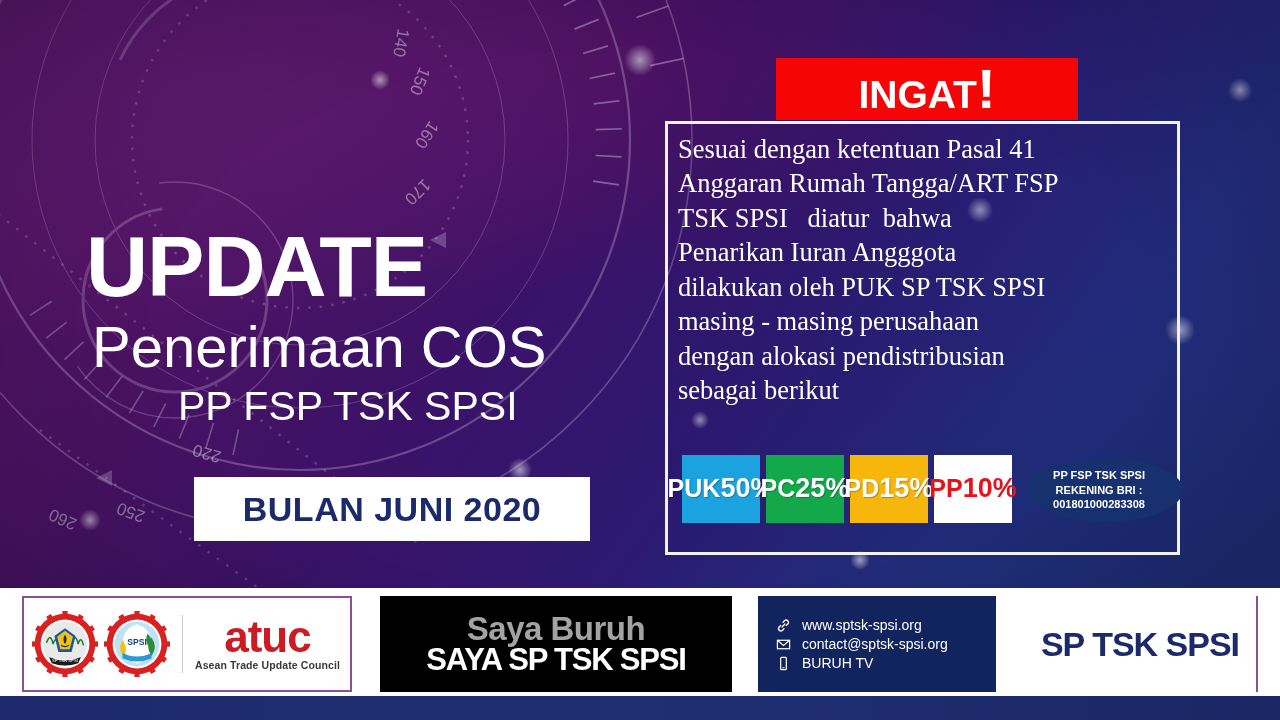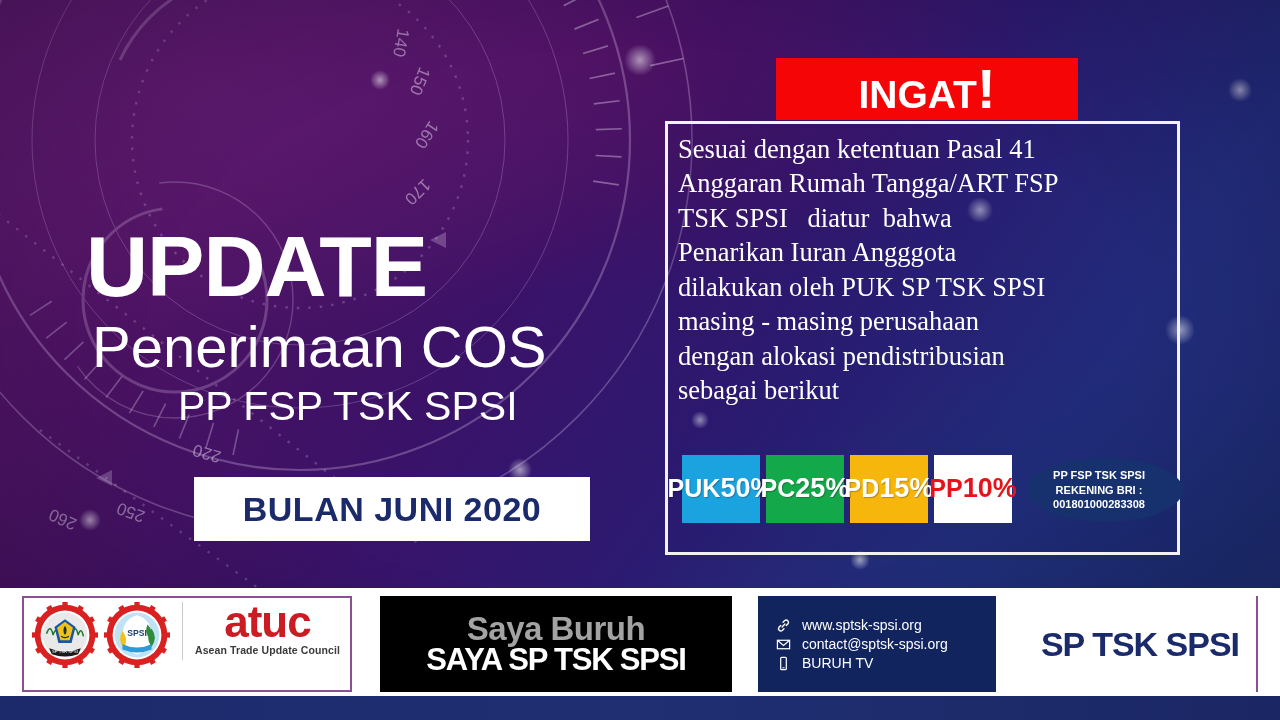--- a/index.html
+++ b/index.html
@@ -170,21 +170,21 @@
   .footer-bottomstrip {
     position:absolute; left:0; bottom:0;
     width:1280px; height:24px;
     background:linear-gradient(90deg, #1c2a6b 0%, #1f2f72 50%, #1b2765 100%);
   }
 
   .logos-box {
     width:330px;
     border:2px solid #8c4f93;
     background:#ffffff;
-    display:flex; align-items:flex-start;
+    display:flex; align-items:center;
     padding:4px 8px;
     gap:6px;
   }
   .emblem { width:66px; height:66px; flex:0 0 auto; }
   .logo-divider { width:1px; height:58px; background:#c9c9c9; margin:0 6px; }
   .atuc-wrap { display:flex; flex-direction:column; align-items:center; }
   .atuc-word {
     color:#cc1b22; font-size:44px; font-weight:bold;
     line-height:0.9; letter-spacing:-1px;
   }

